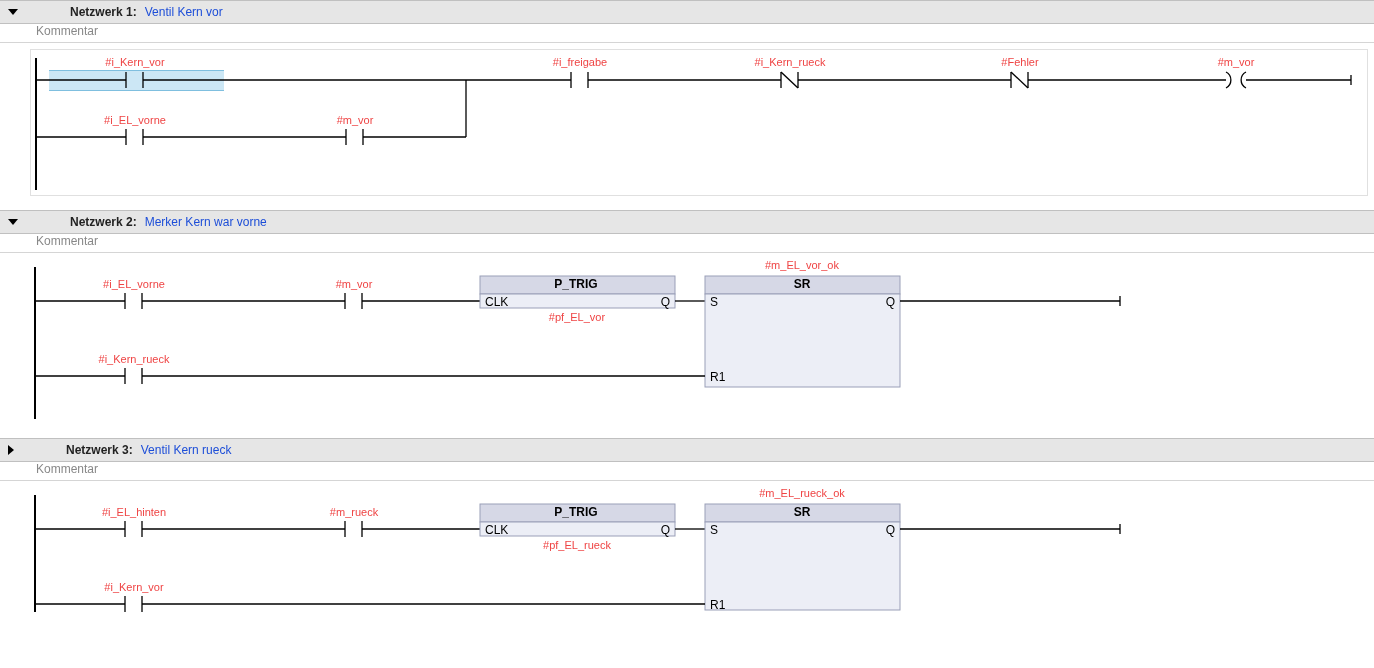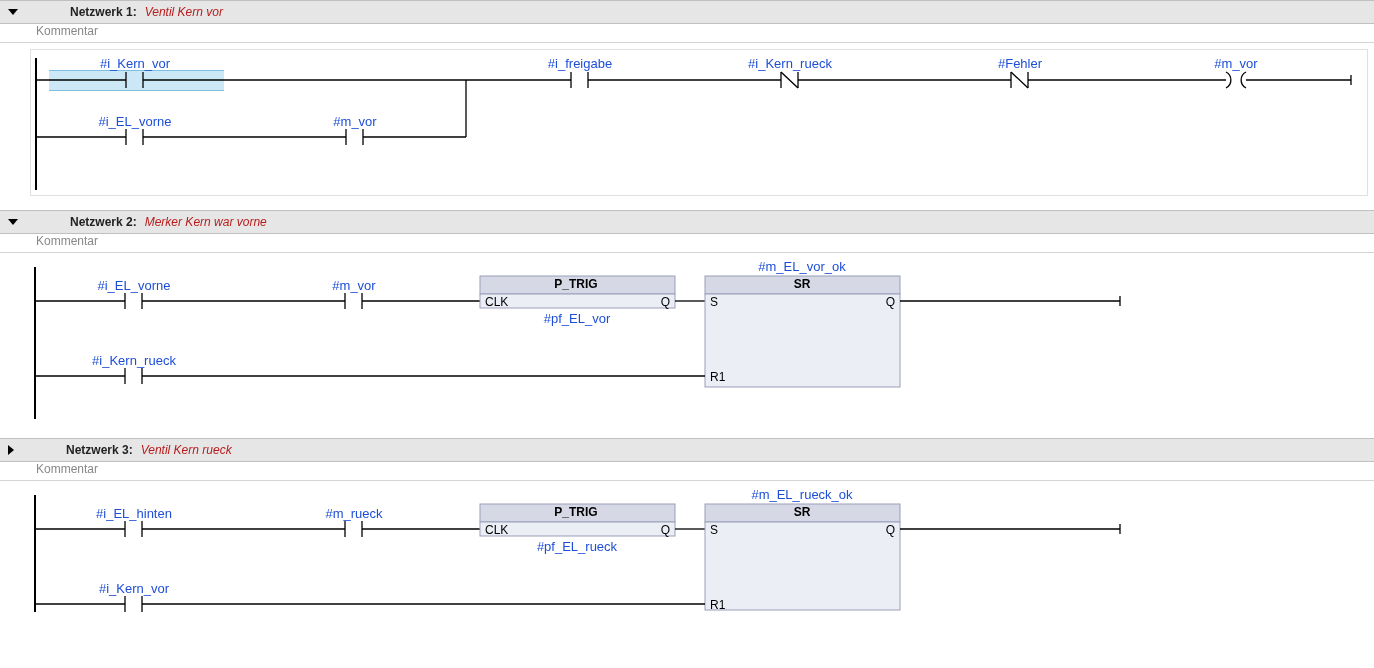--- a/index.html
+++ b/index.html
@@ -28,41 +28,41 @@
     padding:2px 6px 2px 2px;
     display:flex;align-items:center;gap:8px;
     height:18px;
   }
   .disclosure{
     width:0;height:0;display:inline-block;cursor:pointer;margin:0 6px 0 6px;
   }
   .tri-down{border-left:5px solid transparent;border-right:5px solid transparent;border-top:6px solid #000;}
   .tri-right{border-top:5px solid transparent;border-bottom:5px solid transparent;border-left:6px solid #000;}
   .net-title{font-weight:700;padding-left:38px;}
-  .net-desc{color:#b91c1c;font-style:italic;}
+  .net-desc{color:#1d4ed8;}
   .comment{
     color:var(--grey-muted);
     padding:0 6px 4px 36px;
     border-bottom:1px solid var(--comment-border);
     background:#fff;
   }
   .canvas{
     position:relative;
     margin:6px 6px 14px 30px;
     border:1px solid var(--canvas-border);
     background:#fff;
   }
   .no-border{border:none;}
   svg{position:absolute;inset:0;}
   .tag{
     position:absolute;
     transform:translateX(-50%);
     white-space:nowrap;
-    color:#1d4ed8;
-    font-size:13px;
+    color:#ef4444;
+    font-size:11px;
   }
   .boxlabel{
     position:absolute;
     font-size:12px;
     color:#000;
   }
   .sel{
     position:absolute;
     background:var(--select);
     border-top:1px solid var(--select-border);

